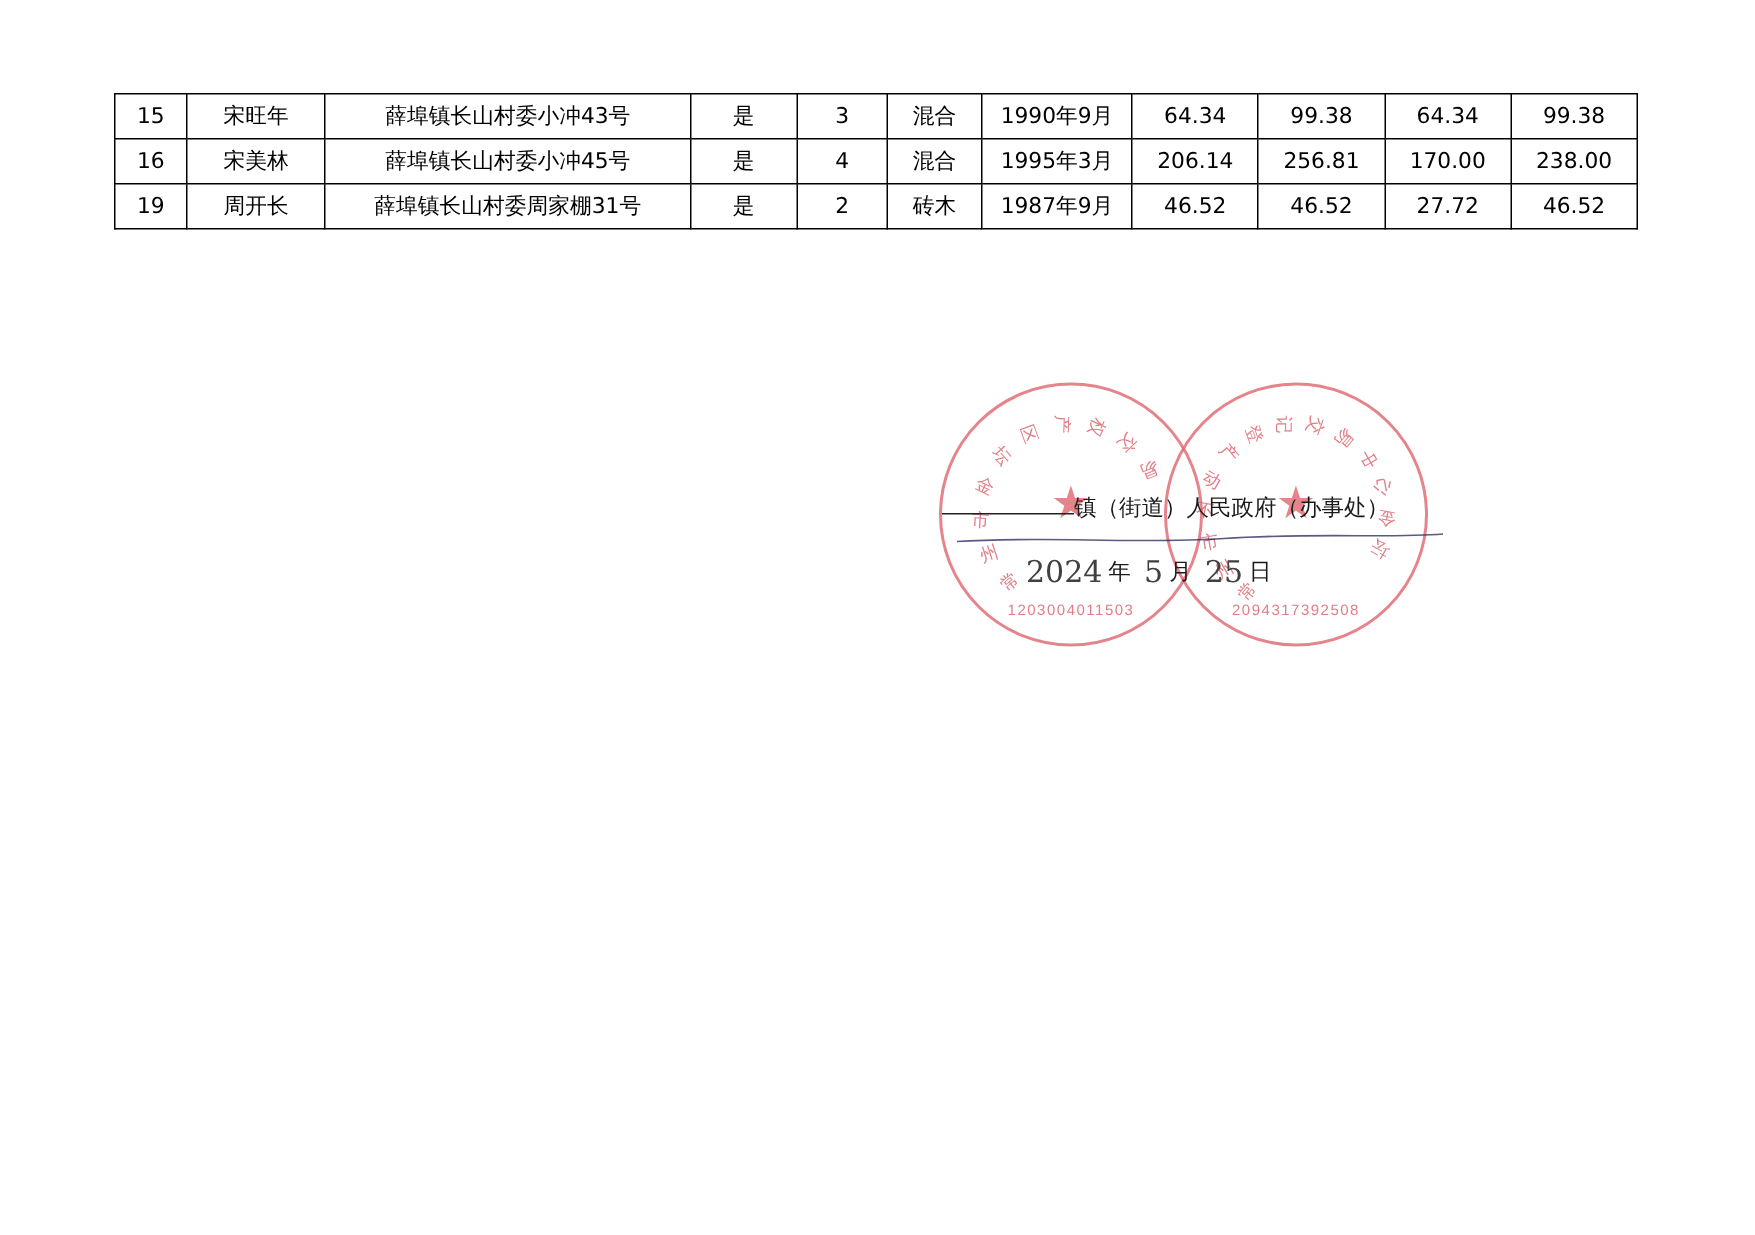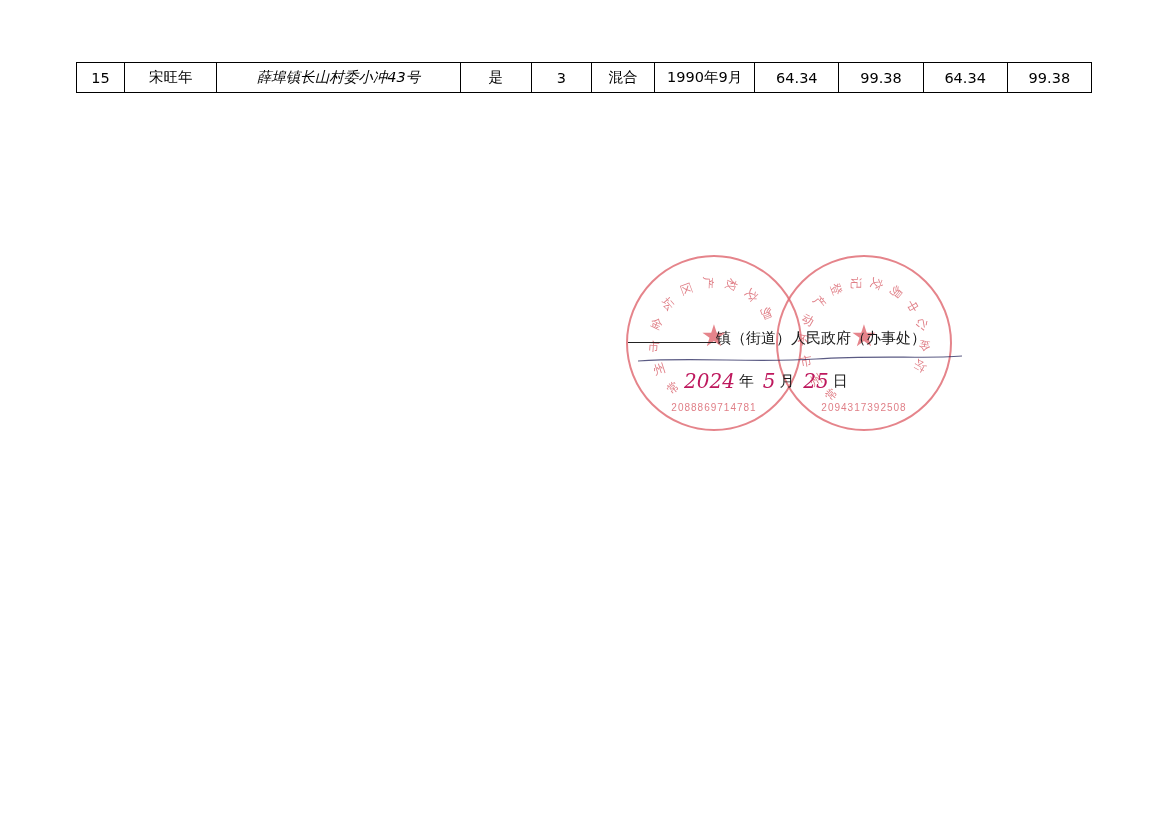--- a/index.html
+++ b/index.html
@@ -57,21 +57,20 @@
     font-family: "Liberation Sans", sans-serif;
     font-size: 14.5px;
   }
   .cell-cn {
     font-family: "DejaVu Sans", "Liberation Sans", sans-serif;
     font-size: 14.5px;
   }
   .cell-addr {
     font-size: 14.5px;
     letter-spacing: 0px;
-    font-style: italic;
   }
 
   
   #signature-block {
     position: absolute;
     left: 600px;
     top: 255px;
     width: 420px;
     height: 160px;
   }
@@ -158,23 +157,22 @@
     position: absolute;
     left: 80px;
     top: 112px;
     font-size: 15px;
     font-family: "DejaVu Serif", "Liberation Serif", serif;
     color: #1a1a1a;
     white-space: nowrap;
   }
   .hand {
     font-family: "DejaVu Serif", "Liberation Serif", serif;
-    font-style: italic;
     font-size: 20px;
-    color: #be185d;
+    color: #404040;
     padding: 0 4px;
     position: relative;
     top: 2px;
   }
   .date-unit {
     font-size: 15px;
     color: #1a1a1a;
   }
   #pen-stroke {
     position: absolute;
@@ -211,41 +209,67 @@
         <td class="cell-addr">薛埠镇长山村委小冲43号</td>
         <td class="cell-cn">是</td>
         <td class="cell-num">3</td>
         <td class="cell-cn">混合</td>
         <td class="cell-cn">1990年9月</td>
         <td class="cell-num">64.34</td>
         <td class="cell-num">99.38</td>
         <td class="cell-num">64.34</td>
         <td class="cell-num">99.38</td>
       </tr>
+      <tr>
+        <td class="cell-num">16</td>
+        <td class="cell-cn">宋美林</td>
+        <td class="cell-addr">薛埠镇长山村委小冲45号</td>
+        <td class="cell-cn">是</td>
+        <td class="cell-num">4</td>
+        <td class="cell-cn">混合</td>
+        <td class="cell-cn">1995年3月</td>
+        <td class="cell-num">206.14</td>
+        <td class="cell-num">256.81</td>
+        <td class="cell-num">170.00</td>
+        <td class="cell-num">238.00</td>
+      </tr>
+      <tr>
+        <td class="cell-num">19</td>
+        <td class="cell-cn">周开长</td>
+        <td class="cell-addr">薛埠镇长山村委周家棚31号</td>
+        <td class="cell-cn">是</td>
+        <td class="cell-num">2</td>
+        <td class="cell-cn">砖木</td>
+        <td class="cell-cn">1987年9月</td>
+        <td class="cell-num">46.52</td>
+        <td class="cell-num">46.52</td>
+        <td class="cell-num">27.72</td>
+        <td class="cell-num">46.52</td>
+      </tr>
     </tbody>
   </table>
 
   <div id="signature-block">
 
     <div class="stamp" id="stamp-left">
       <div class="stamp-inner">
         <div class="stamp-ring-text" id="ring-left">
             <span class="ring-ch" style="transform: rotate(-130deg) translate(0px, -66px) rotate(90deg);">常</span>
             <span class="ring-ch" style="transform: rotate(-108deg) translate(0px, -66px) rotate(90deg);">州</span>
             <span class="ring-ch" style="transform: rotate(-86deg) translate(0px, -66px) rotate(90deg);">市</span>
             <span class="ring-ch" style="transform: rotate(-64deg) translate(0px, -66px) rotate(90deg);">金</span>
             <span class="ring-ch" style="transform: rotate(-42deg) translate(0px, -66px) rotate(90deg);">坛</span>
             <span class="ring-ch" style="transform: rotate(-20deg) translate(0px, -66px) rotate(90deg);">区</span>
             <span class="ring-ch" style="transform: rotate(2deg) translate(0px, -66px) rotate(90deg);">产</span>
             <span class="ring-ch" style="transform: rotate(24deg) translate(0px, -66px) rotate(90deg);">权</span>
             <span class="ring-ch" style="transform: rotate(46deg) translate(0px, -66px) rotate(90deg);">交</span>
             <span class="ring-ch" style="transform: rotate(68deg) translate(0px, -66px) rotate(90deg);">易</span>
           </div>
         <div class="stamp-star">★</div>
-        <div class="stamp-bottom-text">2088869714781</div>
+        <div class="stamp-bottom-text">1203004011503</div>
       </div>
     </div>
 
     <div class="stamp" id="stamp-right">
       <div class="stamp-inner">
         <div class="stamp-ring-text" id="ring-right">
             <span class="ring-ch" style="transform: rotate(-140deg) translate(0px, -66px) rotate(90deg);">常</span>
             <span class="ring-ch" style="transform: rotate(-120deg) translate(0px, -66px) rotate(90deg);">州</span>
             <span class="ring-ch" style="transform: rotate(-100deg) translate(0px, -66px) rotate(90deg);">市</span>
             <span class="ring-ch" style="transform: rotate(-80deg) translate(0px, -66px) rotate(90deg);">不</span>

